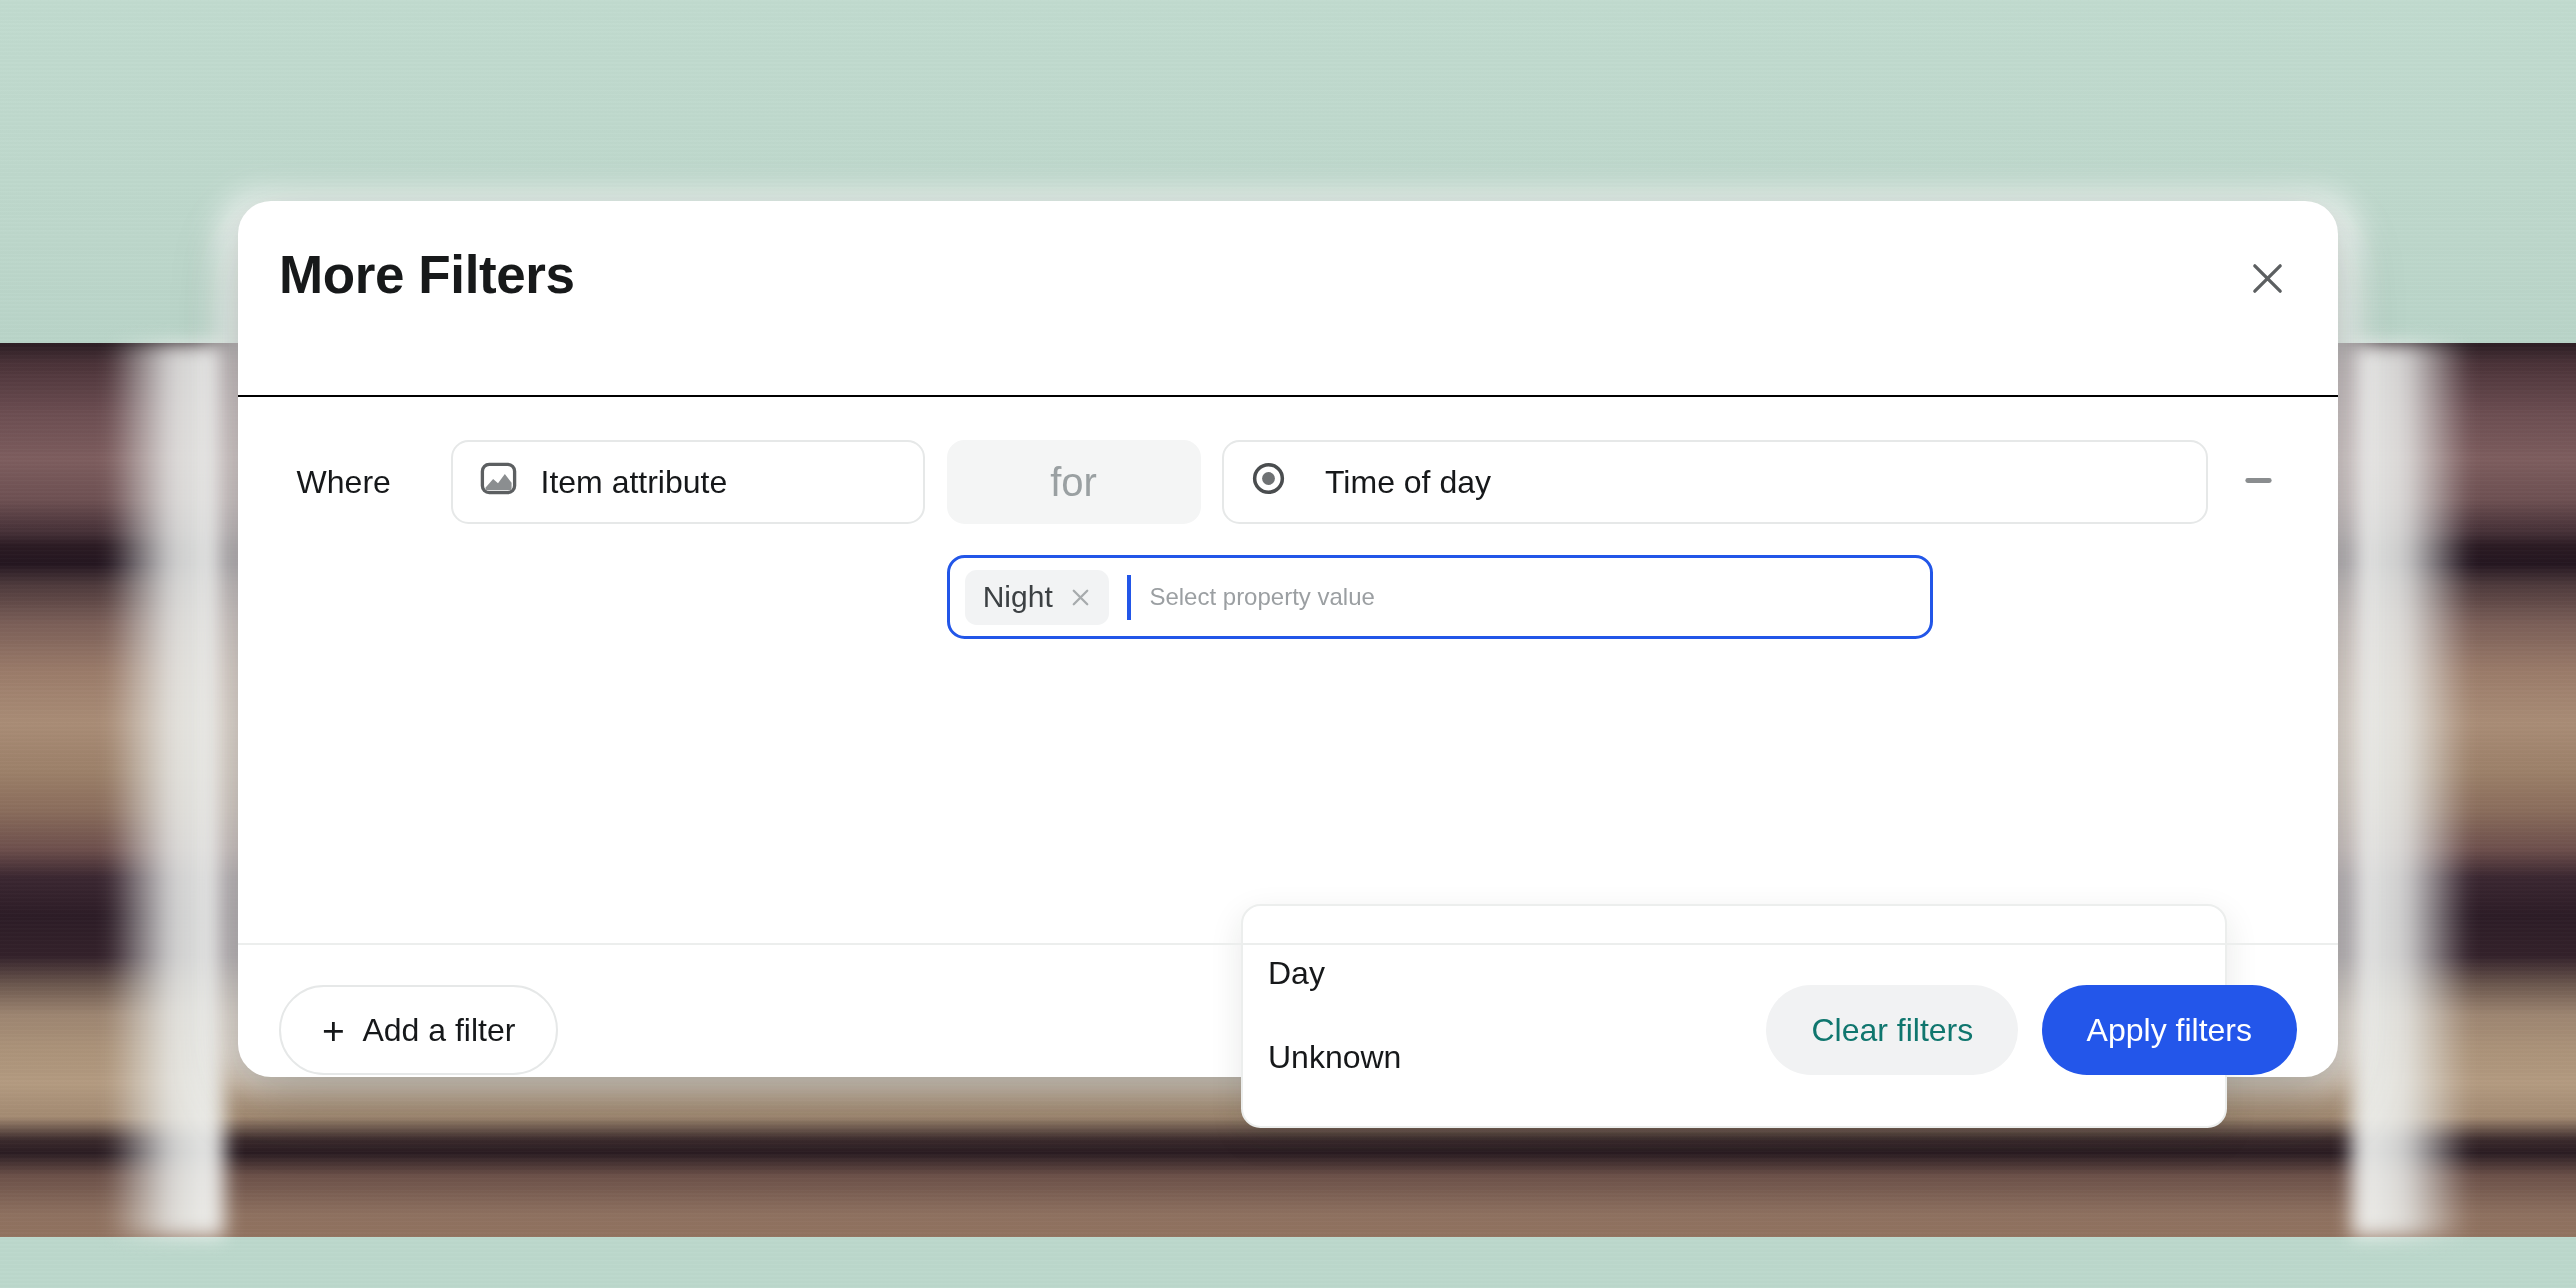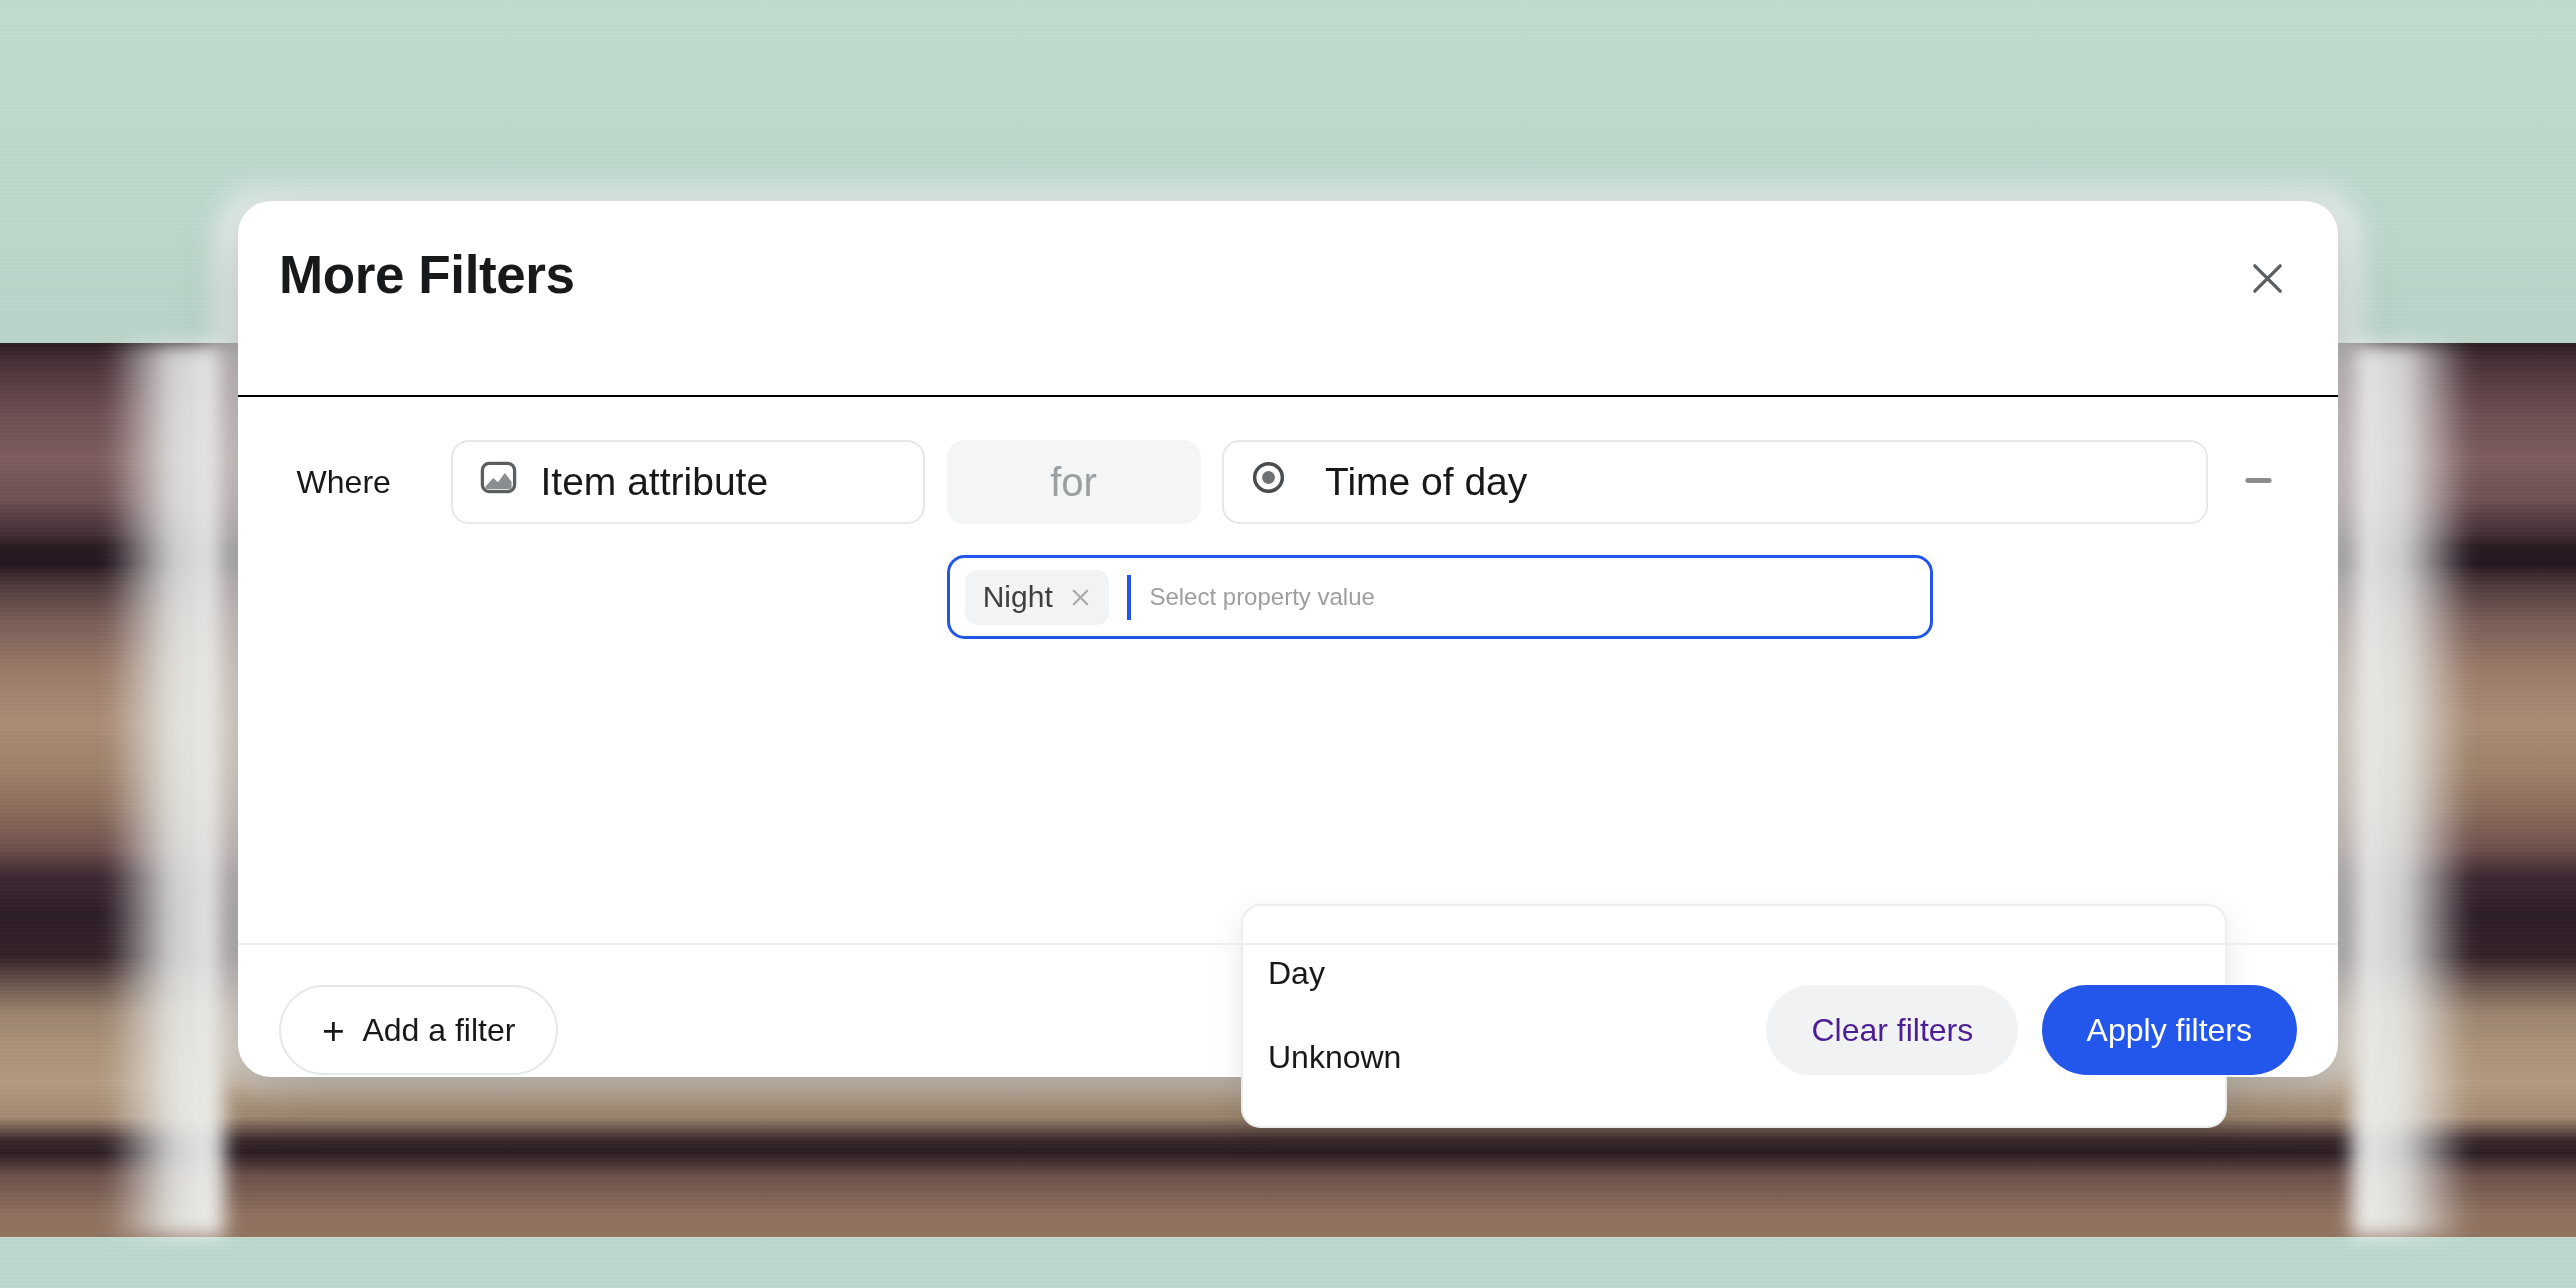--- a/index.html
+++ b/index.html
@@ -172,21 +172,21 @@
     padding-left: 17.6px;
   }
 
   .control {
     height: 84px;
     border: 2px solid #e6e8e8;
     border-radius: 17.6px;
     background: #ffffff;
     display: flex;
     align-items: center;
-    font-size: 39px;
+    font-size: 32px;
     color: #16181a;
     padding: 0 25px;
     cursor: pointer;
     white-space: nowrap;
   }
 
   #attribute-select {
     width: 474px;
     gap: 21.5px;
   }
@@ -349,21 +349,21 @@
     align-items: center;
     gap: 23.4px;
   }
 
   #clear-filters-button {
     height: 90px;
     padding: 0 45px;
     border-radius: 45px;
     background: #f1f2f3;
     font-size: 32px;
-    color: #4c1d95;
+    color: #0f766e;
   }
 
   #apply-filters-button {
     height: 90px;
     padding: 0 45px;
     border-radius: 45px;
     background: #2356ea;
     font-size: 32px;
     color: #ffffff;
   }

